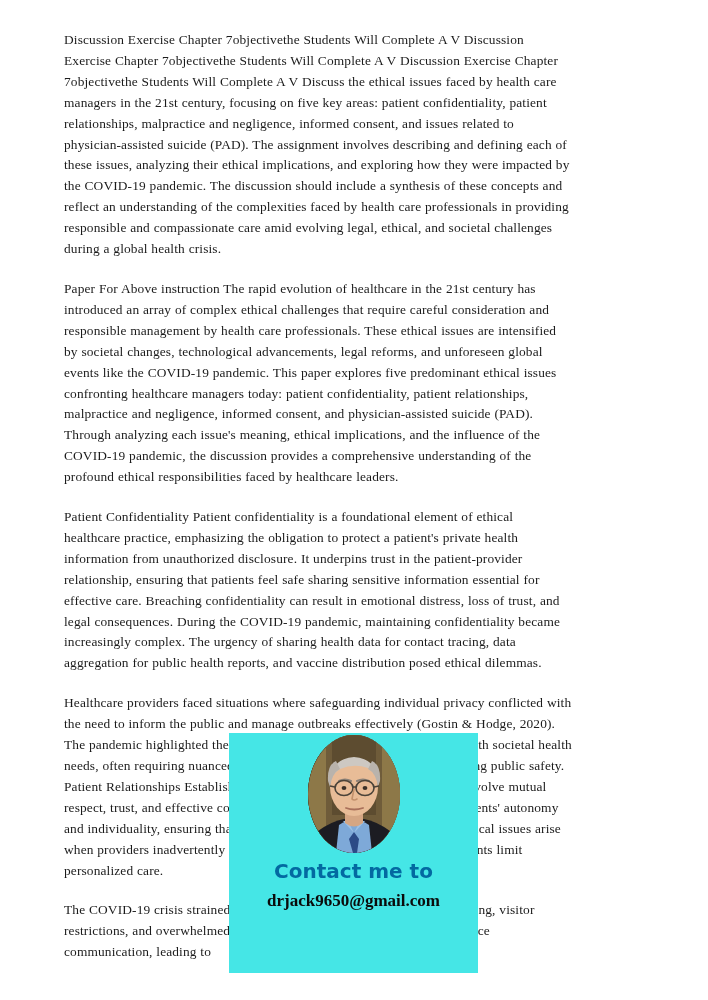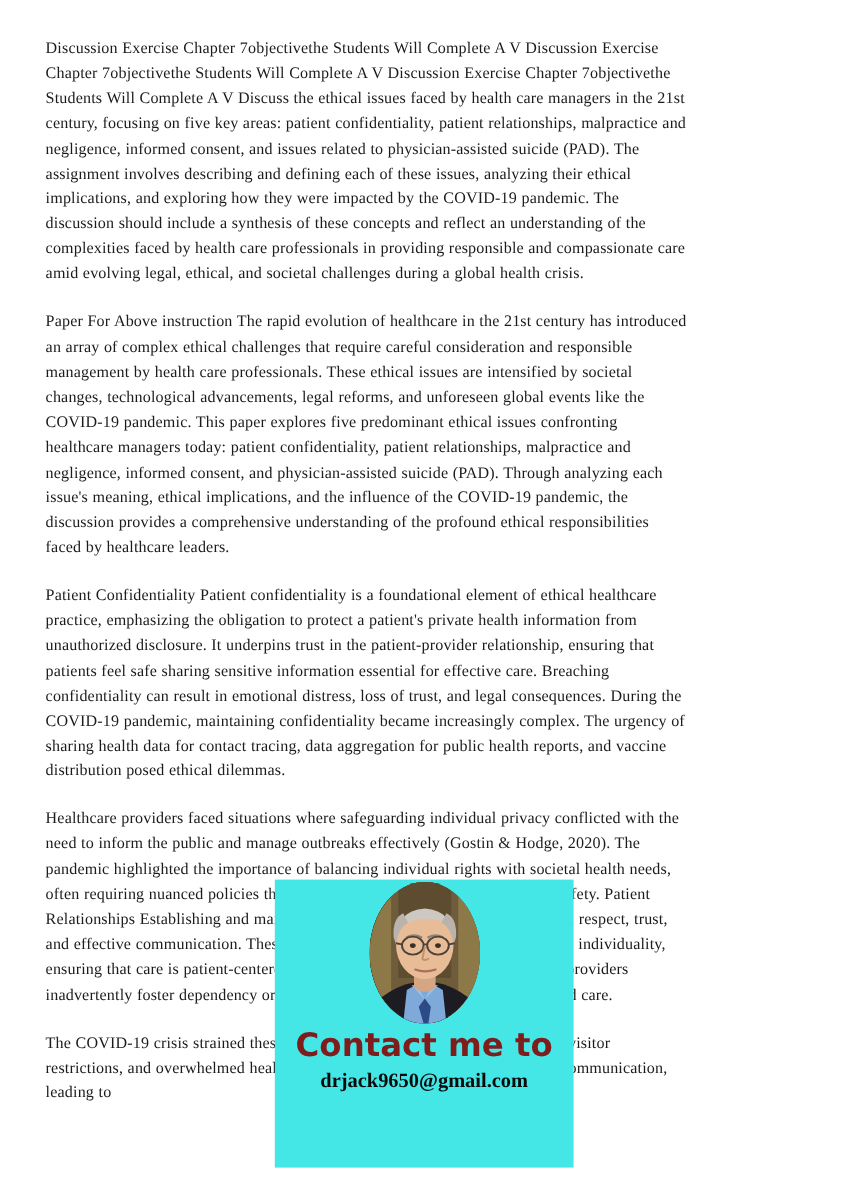--- a/index.html
+++ b/index.html
@@ -15,21 +15,21 @@
     font-family: "Liberation Serif", "DejaVu Serif", serif;
     color: #1a1a1a;
   }
 
   #doc {
     position: absolute;
     left: 0;
     top: 0;
     width: 620px;
     height: 1000px;
-    padding: 30px 48px 0 38px;
+    padding: 30px 48px 0 64px;
     box-sizing: border-box;
   }
 
   .para {
     font-size: 13.4px;
     line-height: 20.9px;
     text-align: left;
     margin: 0 0 19px 0;
     color: #1b1b1b;
     letter-spacing: 0.01em;
@@ -60,23 +60,23 @@
     overflow: hidden;
     position: relative;
     background: #8a7246;
     flex: none;
   }
   #portrait svg { display: block; width: 100%; height: 100%; }
 
   .ov-line {
     font-family: "DejaVu Sans", "Liberation Sans", sans-serif;
     font-weight: bold;
-    font-size: 27px;
+    font-size: 20px;
     line-height: 25px;
-    color: #7f1d1d;
+    color: #0369a1;
     text-align: center;
     white-space: nowrap;
   }
   #ov-l1 { margin-top: 6px; }
   #ov-email {
     font-family: "Liberation Serif", "DejaVu Serif", serif;
     font-weight: bold;
     font-size: 17px;
     line-height: 24px;
     color: #0b0b0b;

